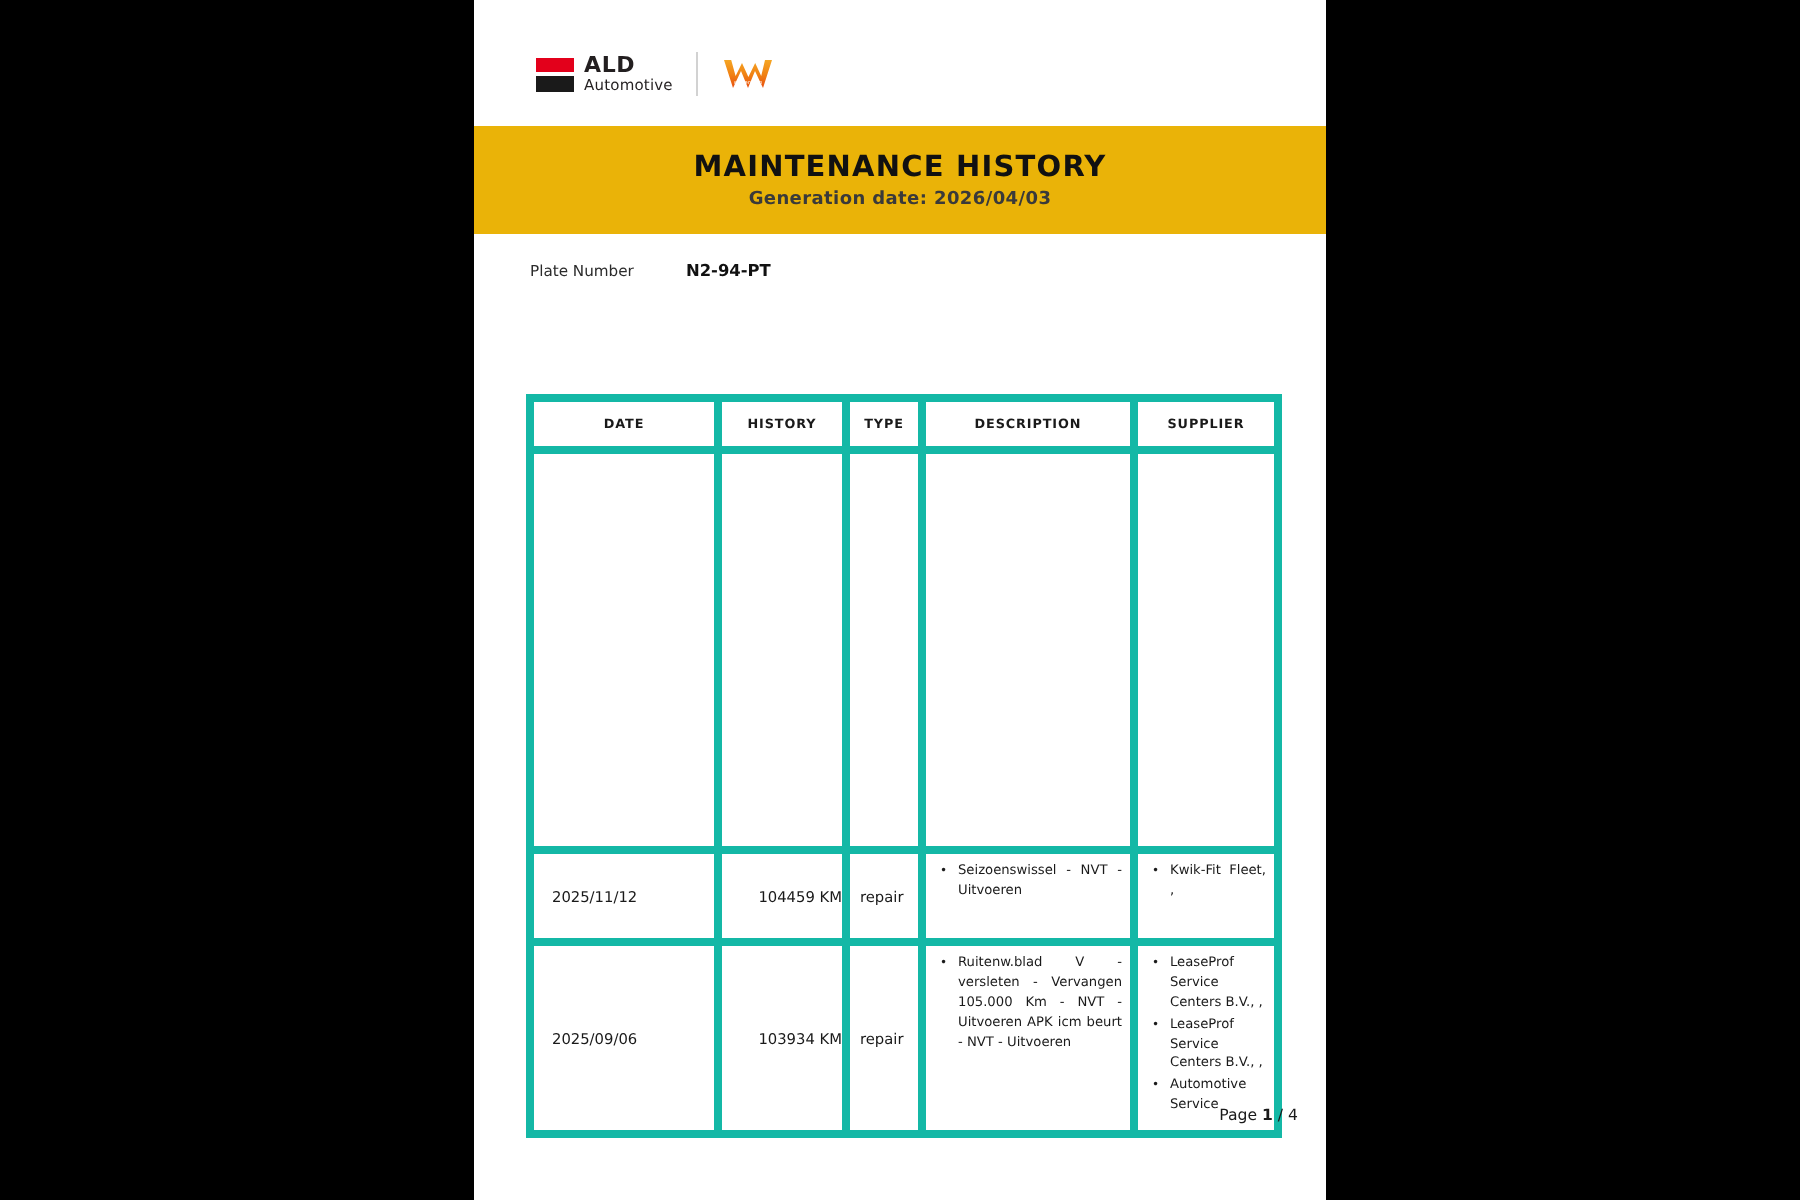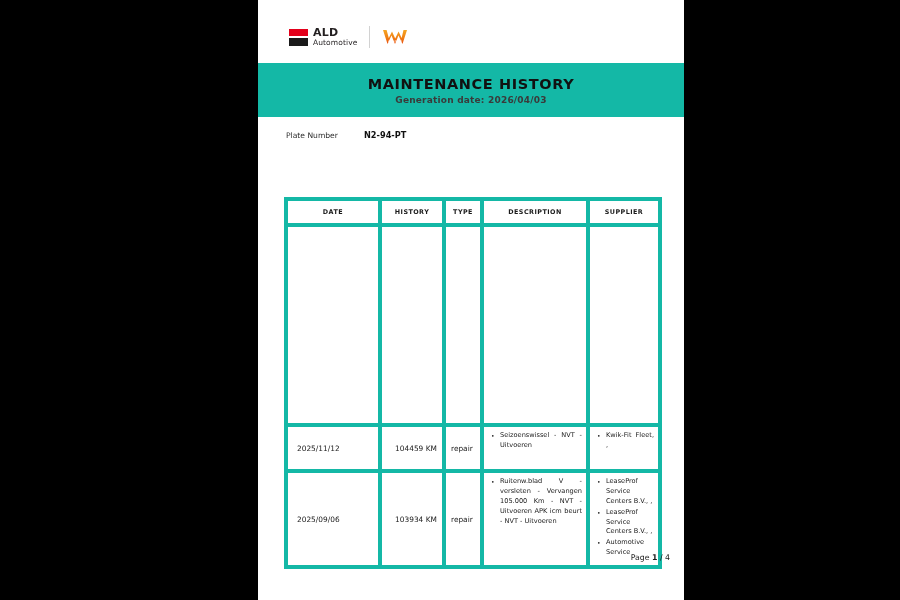--- a/index.html
+++ b/index.html
@@ -12,21 +12,20 @@
   #viewport {
     position: relative;
     width: 900px; height: 600px;
     background: #000000;
   }
   .page {
     position: absolute;
     left: 237px; top: 0px;
     width: 426px; height: 600px;
     background: #ffffff;
-    margin-left: 21px;
   }
   
   .logo-bar {
     position: absolute;
     left: 0; top: 0;
     width: 426px; height: 63px;
   }
   .logo-group {
     position: absolute;
     left: 31px; top: 26px;
@@ -61,21 +60,21 @@
   }
   .w-logo {
     width: 26px; height: 19px;
     position: relative;
   }
   
   .title-band {
     position: absolute;
     left: 0; top: 63px;
     width: 426px; height: 54px;
-    background: #14b8a6;
+    background: #eab308;
     display: flex;
     flex-direction: column;
     align-items: center;
     justify-content: center;
   }
   .doc-title {
     font-size: 14.5px;
     font-weight: bold;
     color: #111111;
     letter-spacing: 0.6px;
@@ -137,21 +136,21 @@
   .col-desc    { width: 106px; }
   .col-supp    { width: 72px; }
 
   td.cell-date, td.cell-mileage, td.cell-type {
     text-align: center;
     vertical-align: middle;
     font-size: 7.4px;
     color: #1a1a1a;
   }
   td.cell-date { text-align: left; padding-left: 9px; }
-  td.cell-mileage { text-align: center; padding-left: 8px; }
+  td.cell-mileage { text-align: right; padding-left: 8px; }
   td.cell-type { text-align: left; padding-left: 5px; }
   .spacer-row td { height: 196px; }
   .row-1 td { height: 42px; }
   .row-2 td { height: 92px; }
 
   ul.cell-list {
     margin: 0;
     padding: 4px 4px 4px 16px;
     list-style: none;
   }

